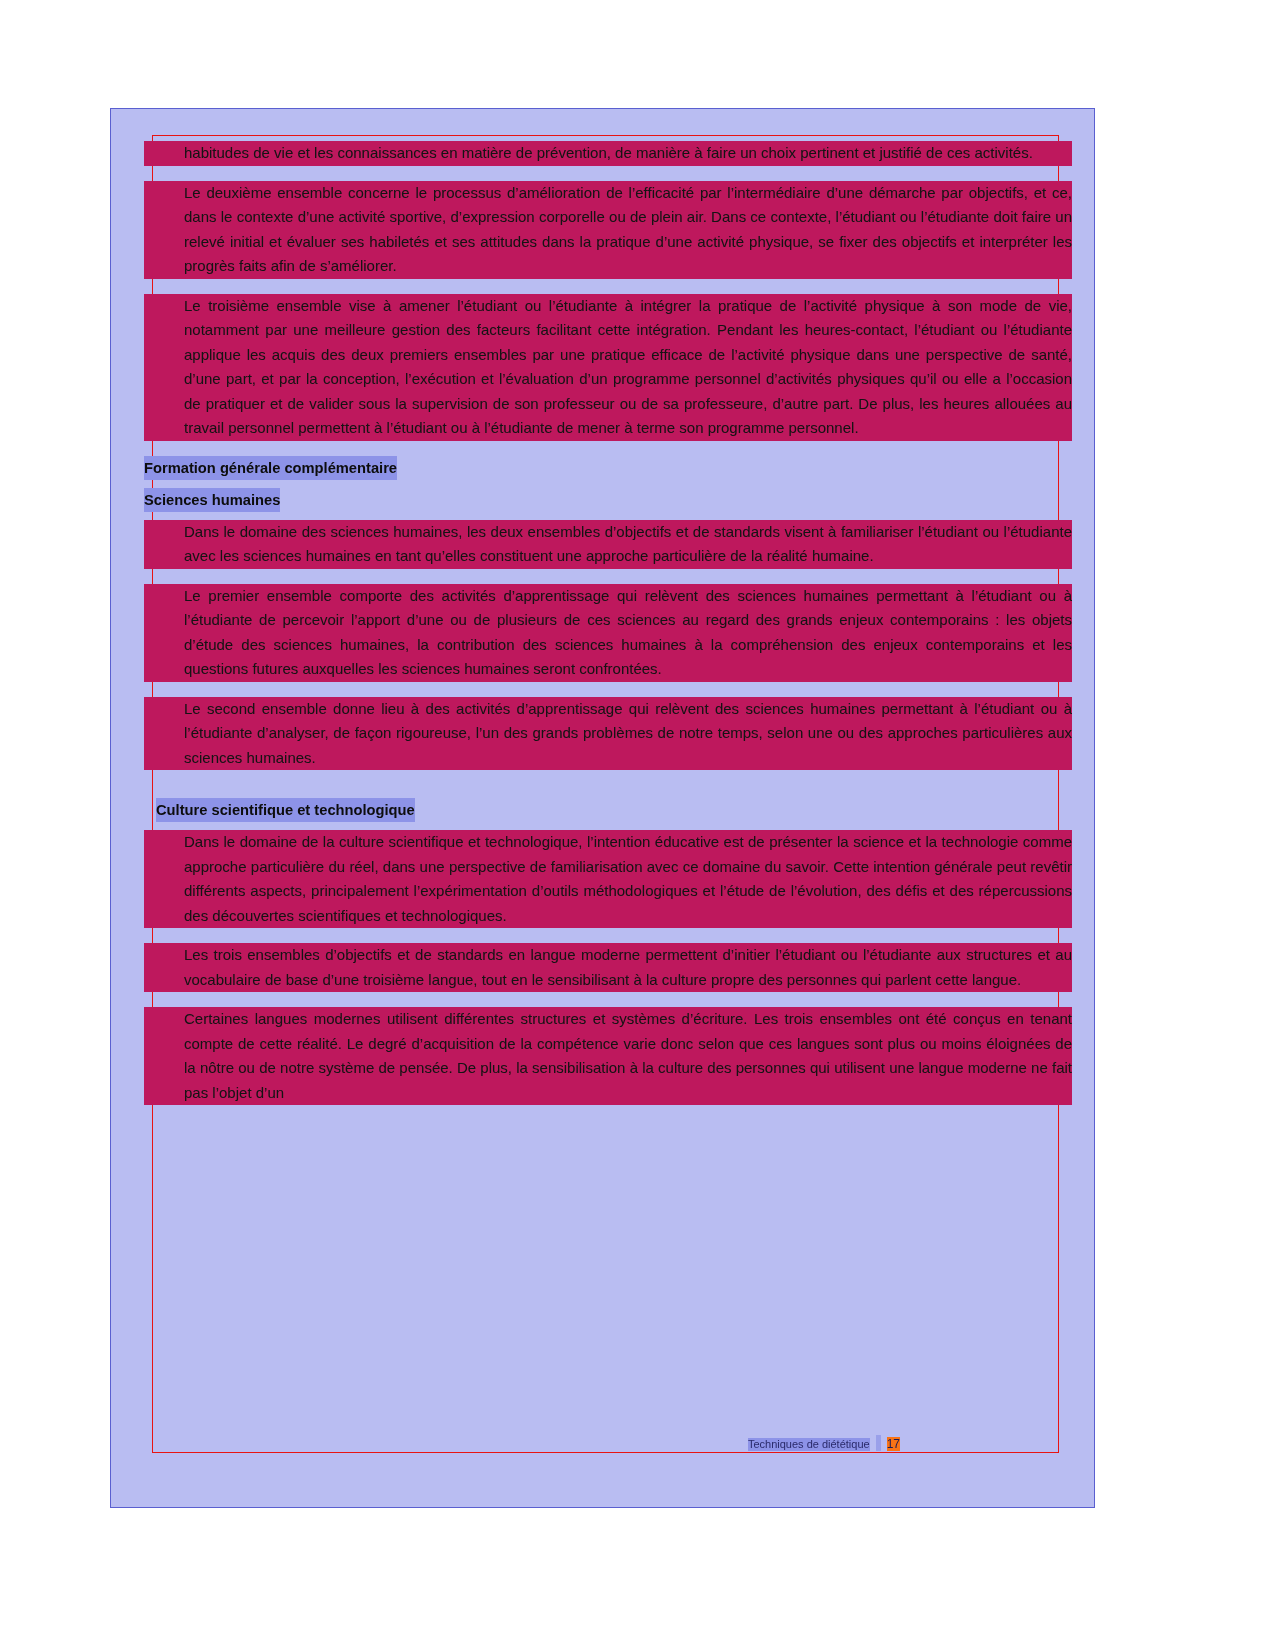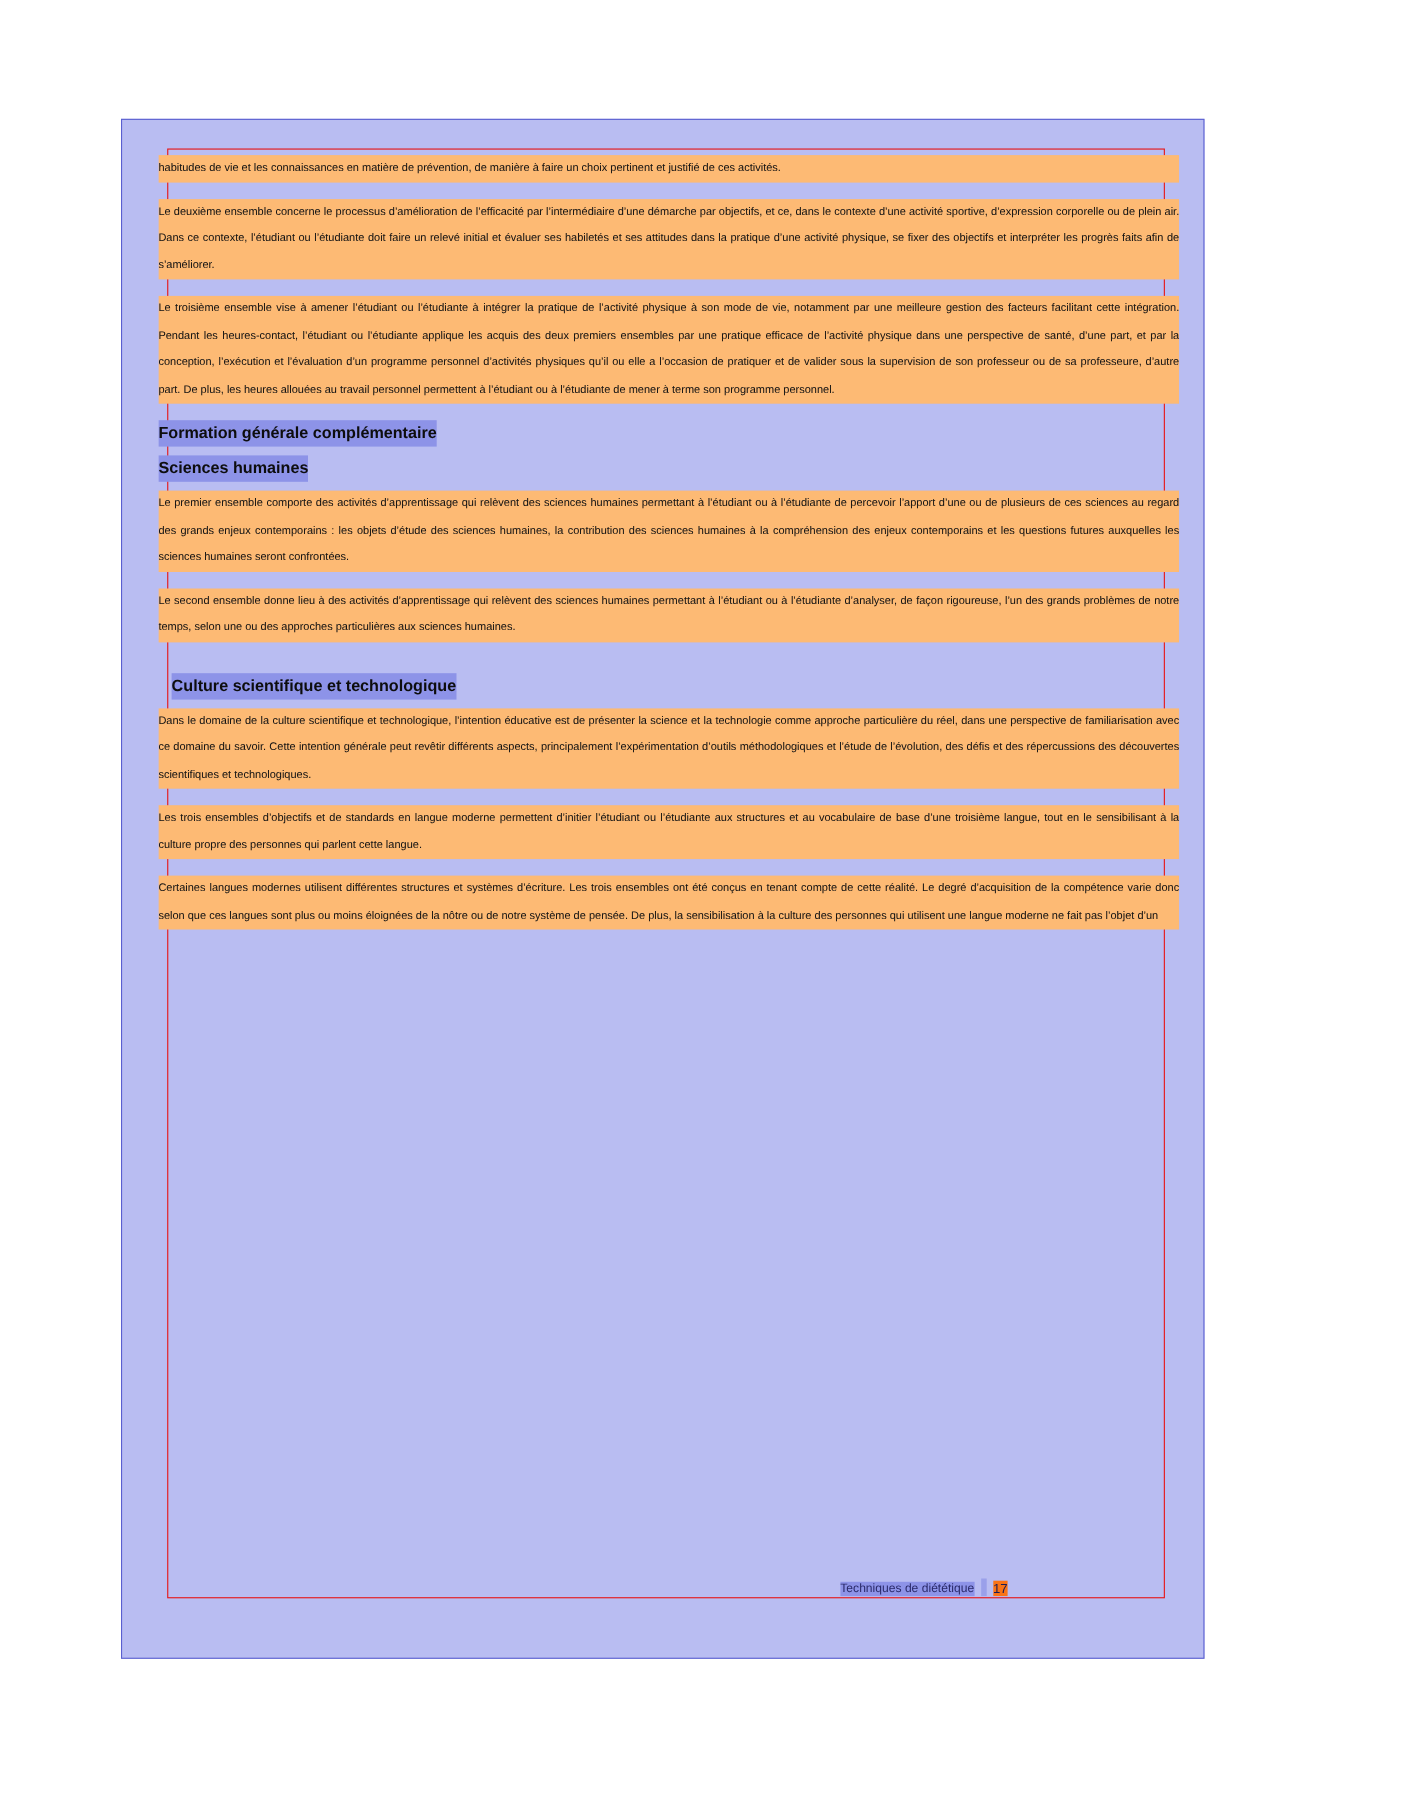--- a/index.html
+++ b/index.html
@@ -45,46 +45,47 @@
     left: 144px;
     top: 141px;
     width: 928px;
     height: 1320px;
     box-sizing: border-box;
     overflow: hidden;
   }
 
   p.para {
     margin: 0 0 15px 0;
-    font-size: 10px;
+    font-size: 15px;
     line-height: 24.5px;
     text-align: justify;
     color: #141414;
-    background: #fdba74;
+    background: #be185d;
     text-shadow: 0 0 0 rgba(0,0,0,0.1);
+    padding-left: 40px;
   }
   p.para:last-child { margin-bottom: 0; }
 
   h3.heading {
     margin: 0 0 4px 0;
     font-size: 14.7px;
     line-height: 24px;
     font-weight: bold;
     color: #0d0d0d;
     background: #8d93e8;
     display: inline-block;
   }
   .heading-wrap { margin: 0 0 4px 0; }
   .heading-wrap.spaced { margin-top: 14px; }
   .heading-wrap.spaced-lg { margin-top: 28px; margin-left: 12px; }
 
   
   .footer {
     position: absolute;
-    left: 160px;
+    left: 144px;
     top: 1425px;
     width: 756px;
     height: 26px;
     box-sizing: border-box;
     text-align: right;
   }
   .footer-inner {
     position: absolute;
     right: 0;
     bottom: 0;
@@ -129,20 +130,21 @@
   <p class="para">Le troisième ensemble vise à amener l’étudiant ou l’étudiante à intégrer la pratique de l’activité physique à son mode de vie, notamment par une meilleure gestion des facteurs facilitant cette intégration. Pendant les heures-contact, l’étudiant ou l’étudiante applique les acquis des deux premiers ensembles par une pratique efficace de l’activité physique dans une perspective de santé, d’une part, et par la conception, l’exécution et l’évaluation d’un programme personnel d’activités physiques qu’il ou elle a l’occasion de pratiquer et de valider sous la supervision de son professeur ou de sa professeure, d’autre part. De plus, les heures allouées au travail personnel permettent à l’étudiant ou à l’étudiante de mener à terme son programme personnel.</p>
 
   <div class="heading-wrap spaced">
     <h3 class="heading">Formation générale complémentaire</h3>
   </div>
 
   <div class="heading-wrap">
     <h3 class="heading">Sciences humaines</h3>
   </div>
 
+  <p class="para">Dans le domaine des sciences humaines, les deux ensembles d’objectifs et de standards visent à familiariser l’étudiant ou l’étudiante avec les sciences humaines en tant qu’elles constituent une approche particulière de la réalité humaine.</p>
 
   <p class="para">Le premier ensemble comporte des activités d’apprentissage qui relèvent des sciences humaines permettant à l’étudiant ou à l’étudiante de percevoir l’apport d’une ou de plusieurs de ces sciences au regard des grands enjeux contemporains : les objets d’étude des sciences humaines, la contribution des sciences humaines à la compréhension des enjeux contemporains et les questions futures auxquelles les sciences humaines seront confrontées.</p>
 
   <p class="para">Le second ensemble donne lieu à des activités d’apprentissage qui relèvent des sciences humaines permettant à l’étudiant ou à l’étudiante d’analyser, de façon rigoureuse, l’un des grands problèmes de notre temps, selon une ou des approches particulières aux sciences humaines.</p>
 
   <div class="heading-wrap spaced-lg">
     <h3 class="heading">Culture scientifique et technologique</h3>
   </div>
 
   <p class="para">Dans le domaine de la culture scientifique et technologique, l’intention éducative est de présenter la science et la technologie comme approche particulière du réel, dans une perspective de familiarisation avec ce domaine du savoir. Cette intention générale peut revêtir différents aspects, principalement l’expérimentation d’outils méthodologiques et l’étude de l’évolution, des défis et des répercussions des découvertes scientifiques et technologiques.</p>

